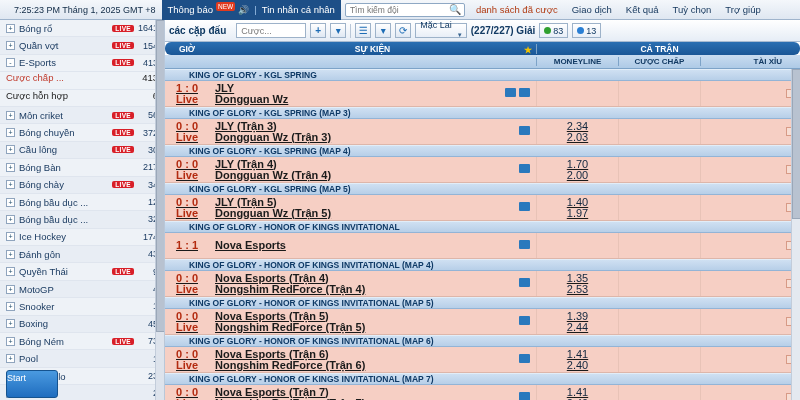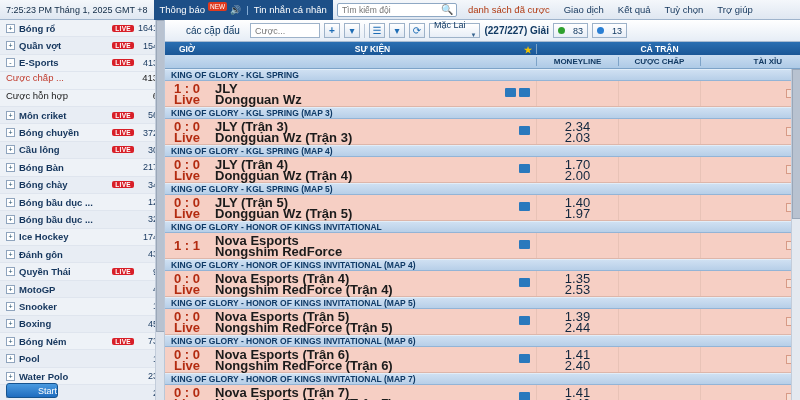--- a/index.html
+++ b/index.html
@@ -12,21 +12,21 @@
   }
   .app { width:800px; height:400px; position:relative; display:flex; flex-direction:column; }
 
   
   .topbar {
     height:20px; background:linear-gradient(#f4f7fb,#dfe7f1);
     border-bottom:1px solid #9fb4cc;
     display:flex; align-items:center; font-size:9.5px; color:#14365c;
     flex:0 0 20px;
   }
-  .clock { padding:0 6px; font-size:9px; color:#102a45; white-space:nowrap; }
+  .clock { padding:0 6px; font-size:9px; color:#102a45; white-space:nowrap;margin-left:8px; }
   .announce {
     display:flex; align-items:center; gap:3px;
     background:#1d4f87; color:#fff; height:20px; padding:16px 6px;
     white-space:nowrap;
   }
   .badge-new {
     background:#e03a1e; color:#fff; font-size:6.5px; padding:0 2px;
     border-radius:2px; line-height:9px; position:relative; top:-3px;
   }
   .sound-ico { font-size:9px; }
@@ -60,92 +60,92 @@
     display:flex; align-items:center; height:17.4px;
     border-bottom:1px solid #dfe5ee; padding-left:6px; font-size:9.5px;
     color:#15365d; cursor:pointer; background:#eef2f7;
   }
   .sb-item:nth-child(even){ background:#e8edf4; }
   .sb-item .plus {
     width:9px; height:9px; border:1px solid #8fa4bd; background:#fff;
     font-size:7px; line-height:7px; text-align:center; color:#23506f;
     margin-right:4px; flex:0 0 9px;
   }
-  .sb-item .name { flex:1 1 auto; font-weight:bold; white-space:nowrap; overflow:hidden; }
+  .sb-item .name { flex:1 1 auto; font-weight:normal; white-space:nowrap; overflow:hidden; }
   .sb-item .live {
     background:#d81f28; color:#fff; font-size:6.5px; font-weight:bold;
     padding:0 3px; border-radius:2px; margin-right:4px; letter-spacing:.3px;
   }
   .sb-item .cnt { width:26px; text-align:right; padding-right:6px; font-size:9px; color:#15365d; }
   .sb-sub {
     display:flex; align-items:flex-start; height:17.4px; padding-left:6px;
     border-bottom:1px solid #dfe5ee; font-size:9.5px; cursor:pointer;
     background:#eef2f7;
   }
   .sb-sub .name { flex:1 1 auto; white-space:nowrap; overflow:hidden; }
   .sb-sub.sel .name { color:#c0392b; }
   .sb-sub .cnt { width:26px; text-align:right; padding-right:6px; }
 
   
   .start-btn {
-    position:absolute; left:6px; bottom:2px; width:52px; height:15px;
+    position:absolute; left:6px; bottom:2px; width:52px; height:28px;
     background:linear-gradient(#4a9ae0,#1f6dbf); color:#fff; border-radius:3px;
-    font-size:9px; text-align:right; line-height:15px; border:1px solid #15538f;
+    font-size:9px; text-align:left; line-height:15px; border:1px solid #15538f;
     cursor:pointer;
   }
   
   .sb-scroll {
     position:absolute; right:0; top:0; width:9px; height:100%;
     background:#dde3ec; border-left:1px solid #c2ccda;
   }
   .sb-thumb {
     position:absolute; top:0; left:0; width:9px; height:312px;
     background:#b8c2d0; border:1px solid #9aa7b8;
   }
 
   
   .main { flex:1 1 auto; display:flex; flex-direction:column; min-width:0; background:#fff; }
 
   .toolbar {
     height:22px; flex:0 0 22px; display:flex; align-items:center;
     background:linear-gradient(#ffffff,#e6edf6); border-bottom:1px solid #a8bbd1;
     font-size:10px; color:#12395f; gap:4px; padding:0 4px;
   }
-  .tb-title { font-weight:normal; color:#103a63; padding-right:6px; white-space:nowrap;margin-left:17px; }
+  .tb-title { font-weight:bold; color:#103a63; padding-right:6px; white-space:nowrap; }
   .tb-field {
     border:1px solid #9db2c9; background:#fff; height:15px; min-width:70px;
     font-size:9px; color:#7a7a7a; padding:0 4px; line-height:14px;
     display:flex; align-items:center;
   }
   .tb-btn {
     width:16px; height:15px; border:1px solid #9db2c9; background:linear-gradient(#fff,#dfe8f3);
     color:#1d6cb5; font-size:10px; text-align:center; line-height:14px; cursor:pointer;
   }
   .tb-btn.blue { color:#1d6cb5; font-weight:bold; }
   .tb-sep { width:1px; height:14px; background:#b9c7d8; }
   .tb-select {
     border:1px solid #9db2c9; background:linear-gradient(#fff,#e8eef7); height:15px;
     font-size:9px; padding:0 14px 12px 4px; line-height:14px; position:relative; color:#123a63;
     display:flex; align-items:center; cursor:pointer;
   }
   .tb-select .caret { position:absolute; right:3px; top:4px; font-size:6px; color:#37638f; }
   .tb-count { font-weight:bold; color:#123a63; white-space:nowrap; }
   .pill {
-    display:inline-flex; align-items:center; gap:8px; border:1px solid #9db2c9;
+    display:inline-flex; align-items:center; gap:2px; border:1px solid #9db2c9;
     background:linear-gradient(#fff,#e8eef7); height:15px; padding:0 4px;
     font-size:9px; color:#123a63;
   }
   .dot-g { width:7px; height:7px; border-radius:50%; background:#2fa02f; display:inline-block; }
   .dot-b { width:7px; height:7px; border-radius:50%; background:#2a7fd4; display:inline-block; }
 
   
   .thead { flex:0 0 auto; }
   .thr1 {
     display:flex; height:13px; background:linear-gradient(#2a6fb2,#1a5696);
-    color:#fff; font-size:8.5px; font-weight:bold; align-items:center;
+    color:#fff; font-size:8.5px; font-weight:bold; align-items:center;border-radius:6px;
   }
   .thr2 {
     display:flex; height:14px; background:linear-gradient(#c9dcf0,#aecae6);
     color:#123a63; font-size:8px; font-weight:bold; align-items:center;
     border-bottom:1px solid #7da3c8;
   }
   .c-time { width:44px; flex:0 0 44px; text-align:center; }
   .c-event { flex:1 1 auto; text-align:center; position:relative; }
   .c-ml { width:82px; flex:0 0 82px; text-align:center; }
   .c-hc { width:82px; flex:0 0 82px; text-align:center; }
@@ -154,25 +154,25 @@
   .cell-bd { border-left:1px solid #7da3c8; }
   .star { position:absolute; right:4px; top:1px; color:#f2c200; font-size:9px; }
 
   
   .tbody { flex:1 1 auto; overflow:hidden; position:relative; }
 
   .grp {
     display:flex; align-items:center; height:12px;
     background:linear-gradient(#cfe0f2,#b7cfe8);
     border-bottom:1px solid #93b4d6; border-top:1px solid #e2edf8;
-    font-size:8.5px; font-weight:bold; color:#0f3a66; padding-left:6px;
+    font-size:8.5px; font-weight:bold; color:#0f3a66; padding-left:24px;
   }
   .row {
     display:flex; background:#f6cfc4; border-bottom:1px solid #ddb6aa;
-    min-height:26px; font-size:13px;
+    min-height:26px; font-size:11px;text-decoration:underline;
   }
   .row .c-time {
     display:flex; flex-direction:column; justify-content:center; align-items:center;
     color:#b32b10; font-weight:bold; line-height:11px;
   }
   .row .c-time .sc { color:#b32b10; }
   .row .c-time .lv { color:#b32b10; font-weight:bold; }
   .row .c-event {
     text-align:left; padding-left:6px; display:flex; flex-direction:column;
     justify-content:center; color:#1b1b1b; font-weight:bold; line-height:11px;
@@ -515,21 +515,20 @@
               </div>
             </div>
             <div class="grp">KING OF GLORY - HONOR OF KINGS INVITATIONAL</div>
             <div class="row">
               <div class="c-time">
                 <span class="sc">1 : 1</span>
                 <span class="lv"></span>
               </div>
               <div class="c-event">
                 <span>Nova Esports</span>
-                <span>Nongshim RedForce</span>
                 <div class="ev-icons">
                   <span class="ico-box stat"></span>
                 </div>
               </div>
               <div class="c-ml">
                 <span></span>
                 <span></span>
               </div>
               <div class="c-hc"></div>
               <div class="c-ou"></div>

